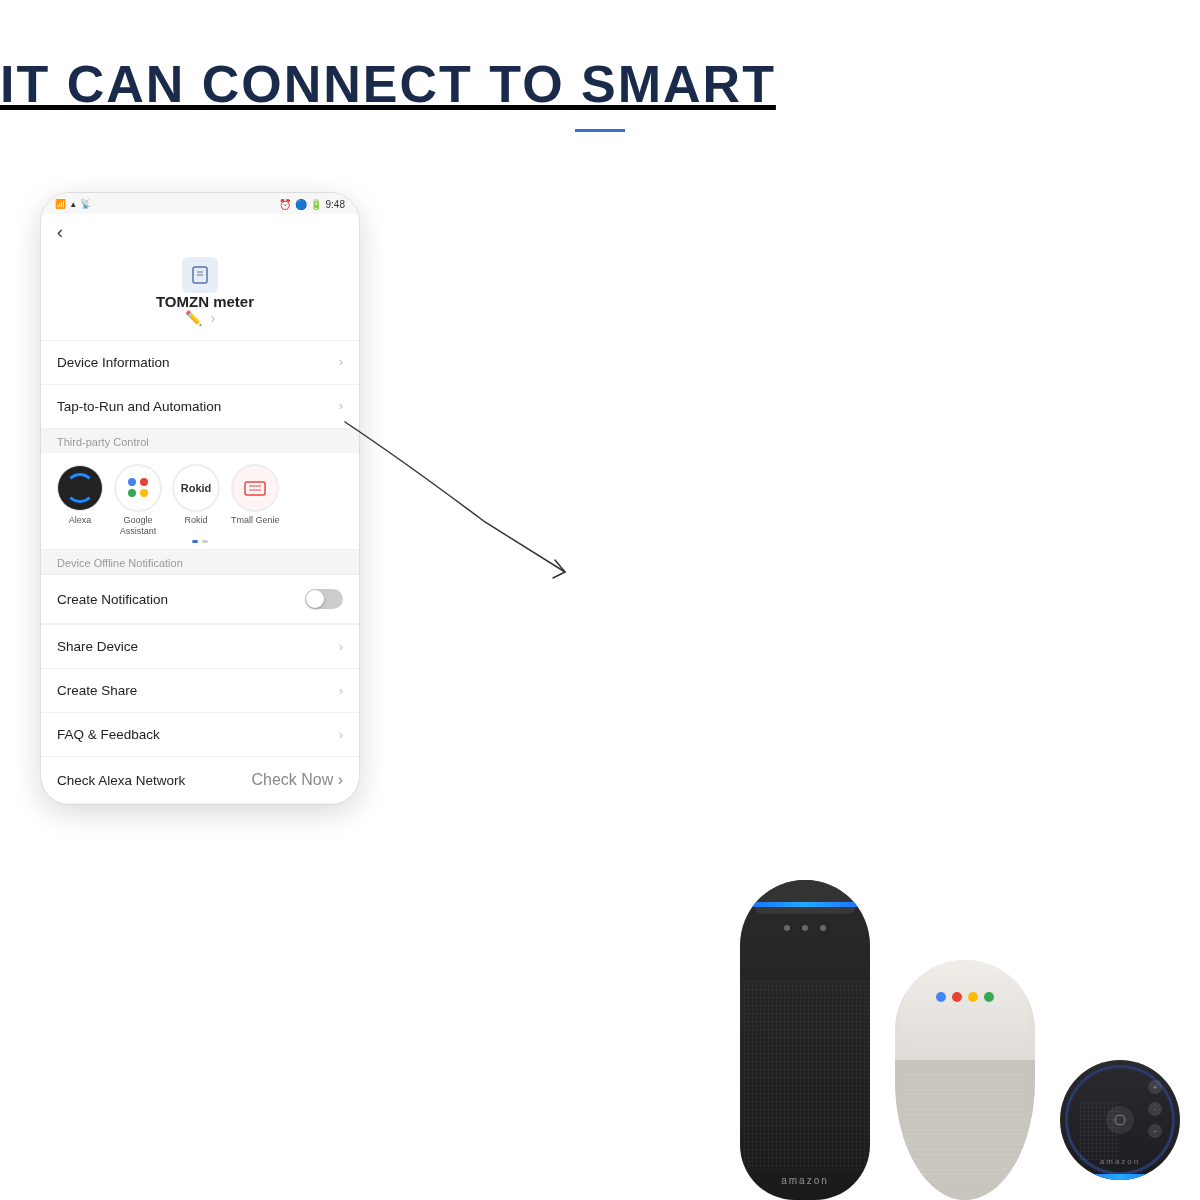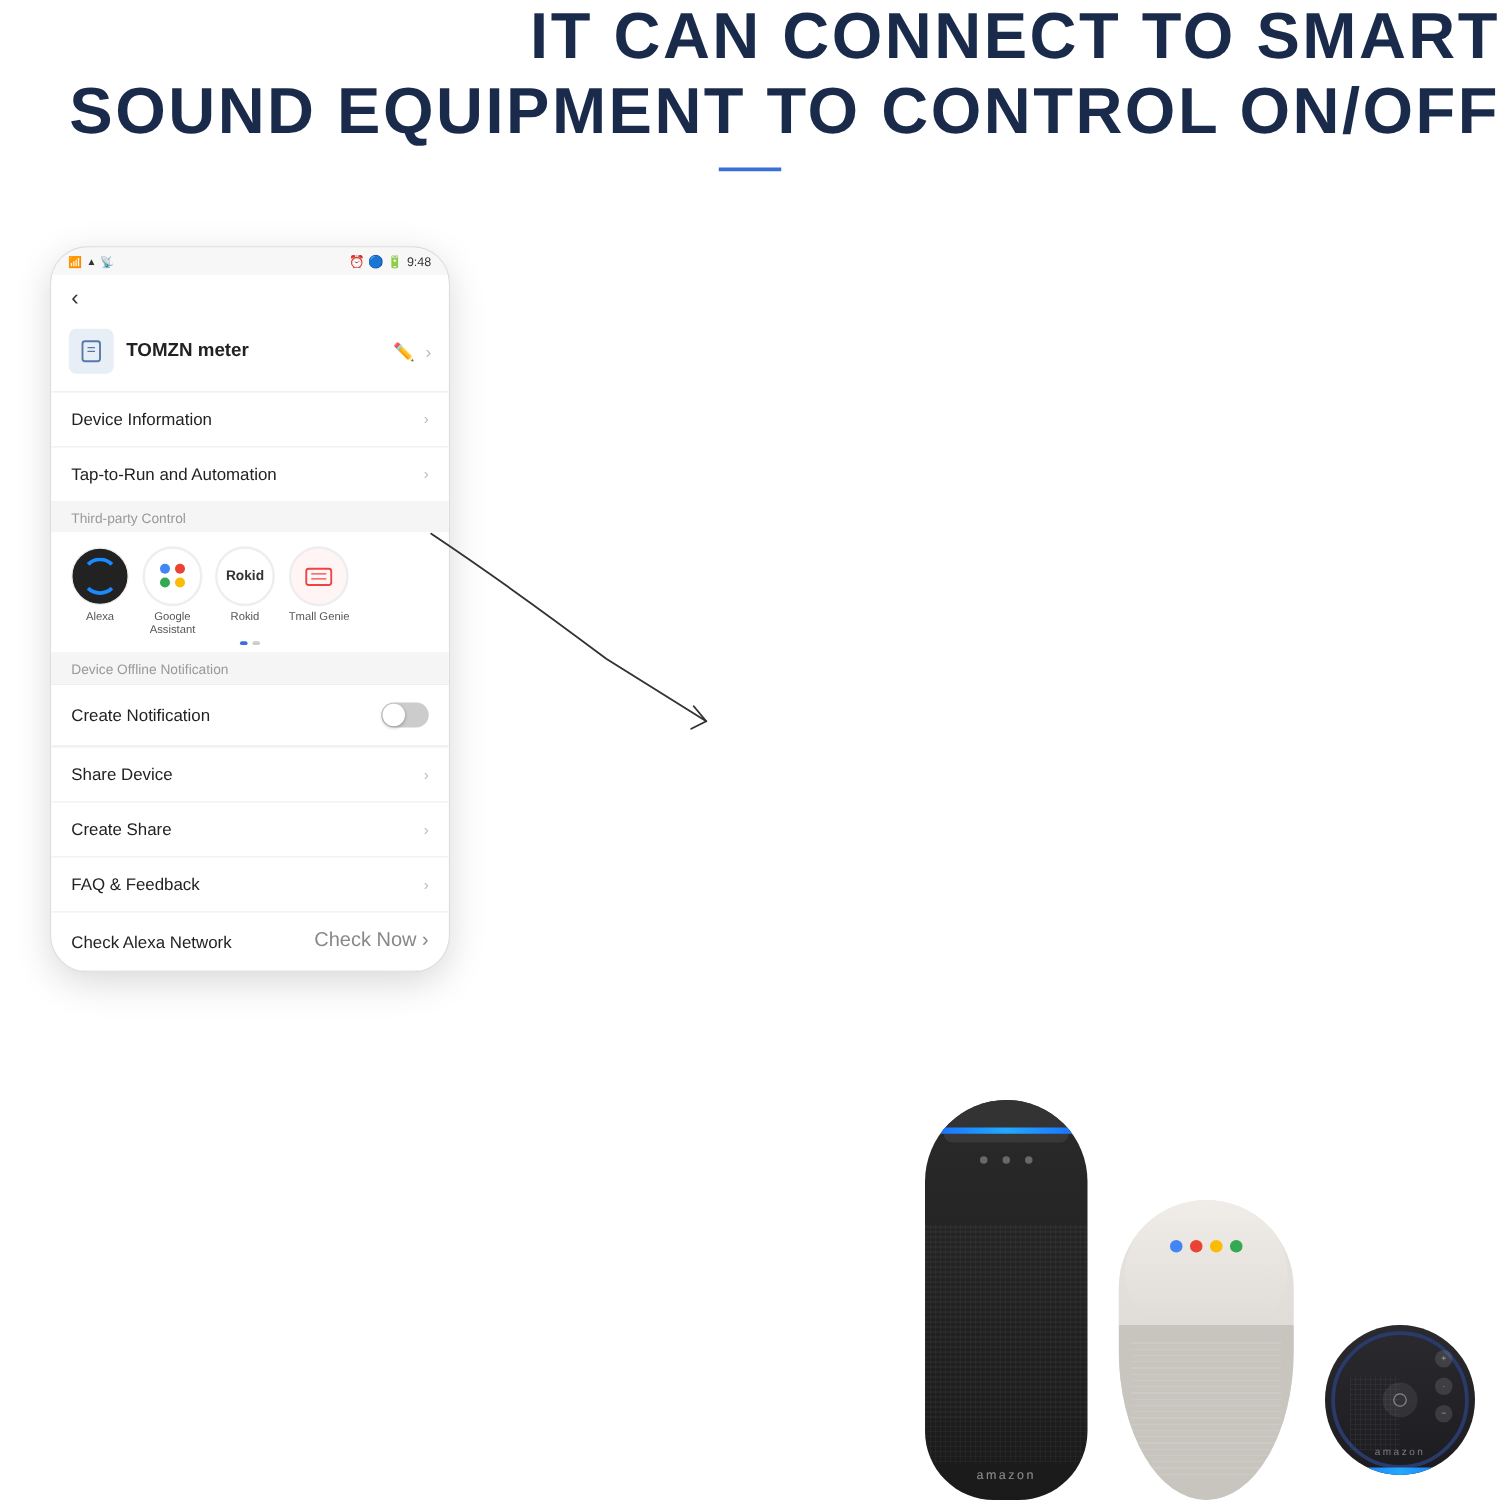--- a/index.html
+++ b/index.html
@@ -7,22 +7,24 @@
       width: 1200px;
       height: 1200px;
       background: #ffffff;
       font-family: Arial, sans-serif;
       overflow: hidden;
       position: relative;
     }
 
     
     .header-section {
-      text-align: right;
+      text-align: left;
+      padding-top: 55px;
       padding-bottom: 20px;
+      text-decoration: underline;
     }
     .main-title {
       font-size: 52px;
       font-weight: 900;
       color: #1a2a4a;
       letter-spacing: 2px;
       line-height: 1.15;
       text-transform: uppercase;
     }
     .sub-title {
@@ -84,20 +86,21 @@
       cursor: pointer;
     }
 
     
     .device-header {
       padding: 6px 14px 14px 14px;
       display: flex;
       align-items: center;
       justify-content: space-between;
       background: #fff;
+      flex-direction: column;
     }
     .device-icon-placeholder {
       width: 36px;
       height: 36px;
       background: #e8eef5;
       border-radius: 6px;
       display: flex;
       align-items: center;
       justify-content: center;
       font-size: 18px;
@@ -527,21 +530,20 @@
       align-items: flex-end;
       gap: 25px;
     }
   </style>
 </head>
 <body>
 
 <div class="header-section">
   <div class="main-title">
     <span>IT CAN CONNECT TO SMART</span><br>
-    <span>SOUND EQUIPMENT TO CONTROL ON/OFF</span>
   </div>
   <div class="divider-line"></div>
 </div>
 
 <div class="content-area">
 
   <div class="phone-mockup">
 
     <div class="status-bar">
       <div class="status-left">

